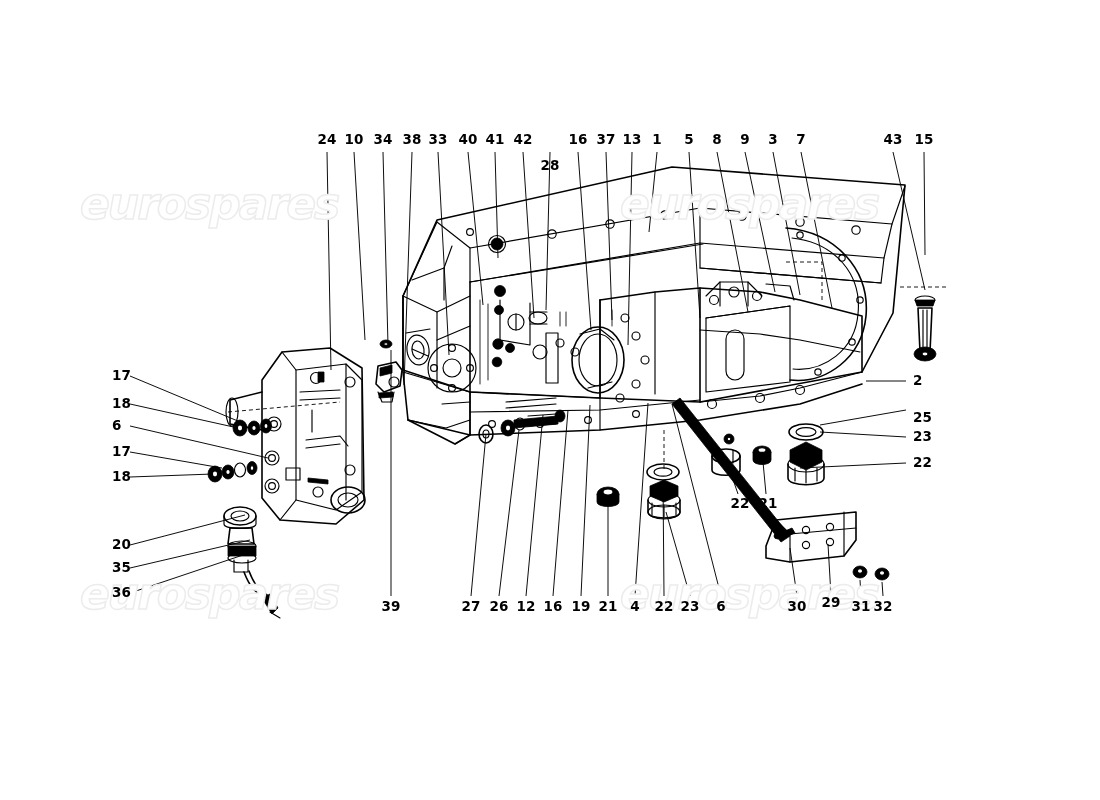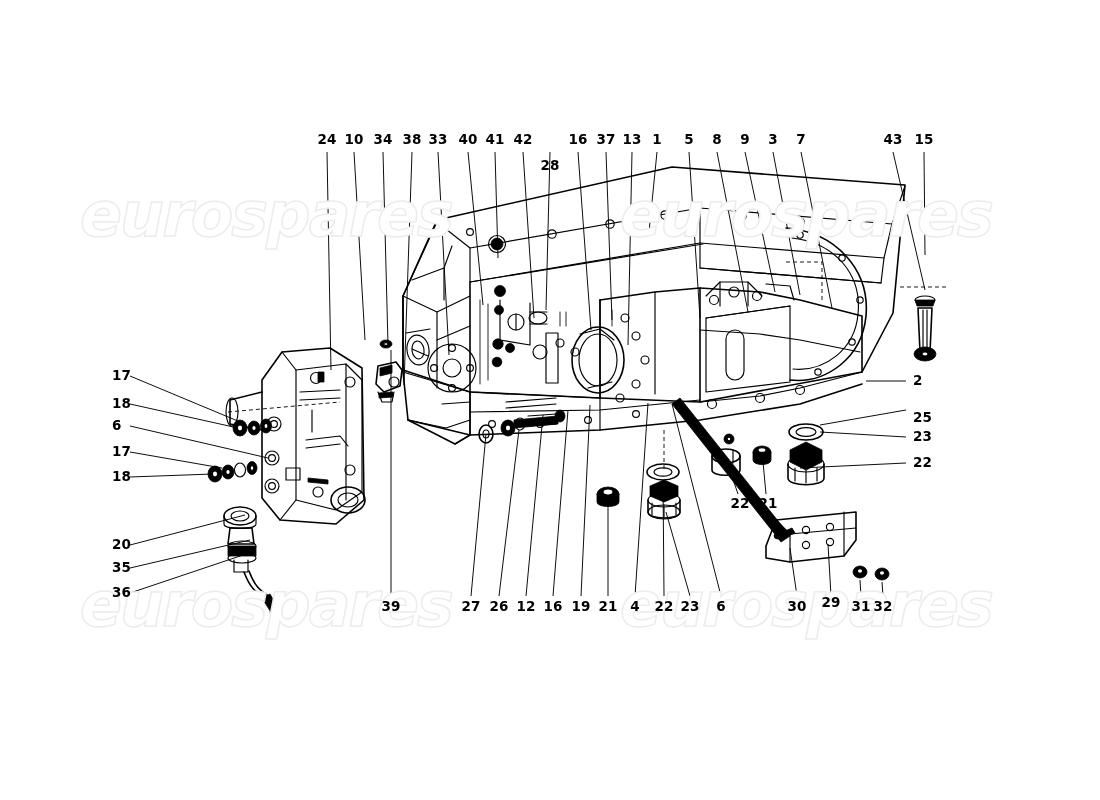--- a/index.html
+++ b/index.html
@@ -16,21 +16,21 @@
     font-family:"DejaVu Sans", sans-serif;
     font-weight:700;
     font-style:italic;
     color:#ffffff;
     -webkit-text-stroke:1.5px #ececec;
     letter-spacing:-2px;
     white-space:nowrap;
     user-select:none;
     pointer-events:none;
   }
-  .wm.big{font-size:62px;}
+  .wm.big{font-size:44px;}
   .label{
     position:absolute;
     font-family:"DejaVu Sans", sans-serif;
     font-weight:700;
     font-size:13.5px;
     color:#000000;
     white-space:nowrap;
     line-height:1;
     letter-spacing:0px;
   }

